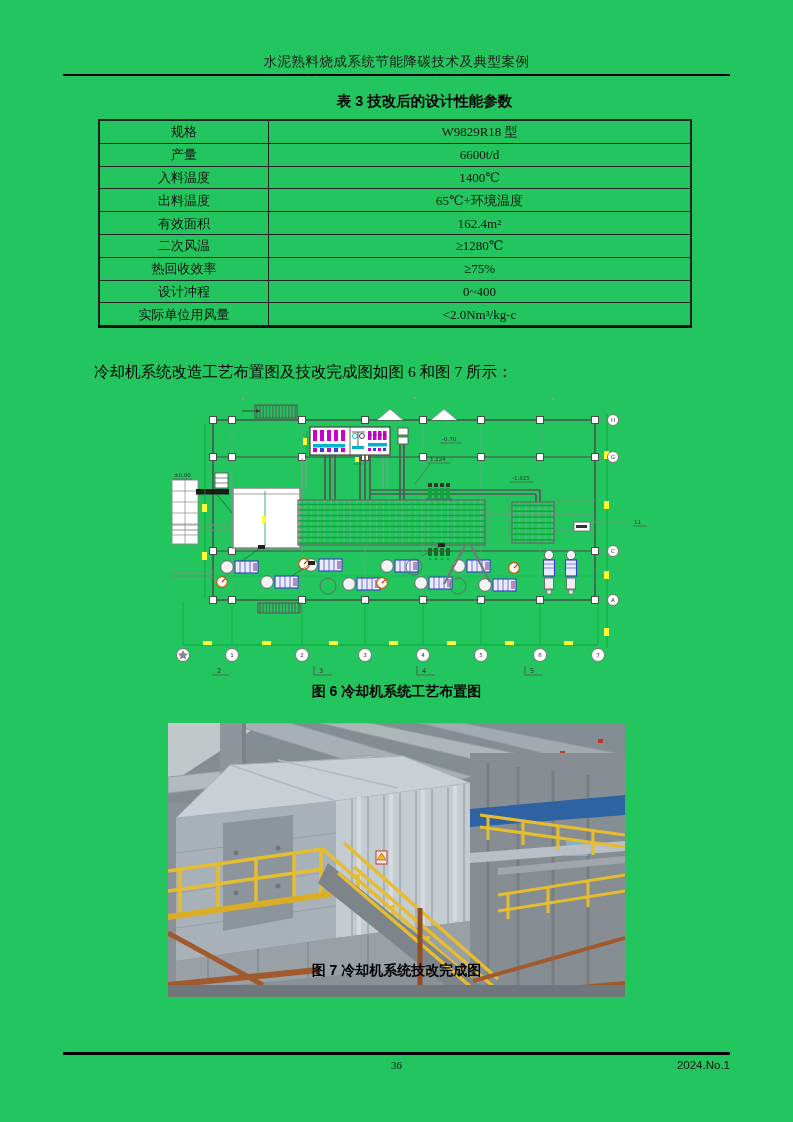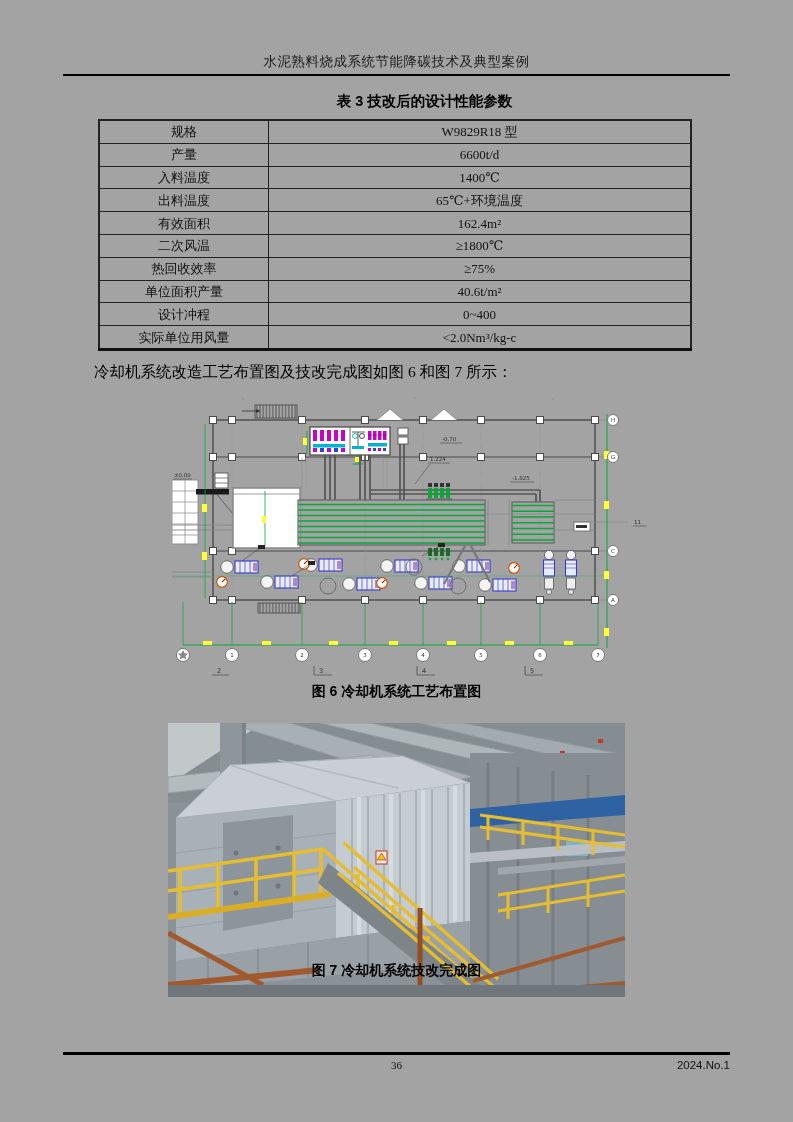--- a/index.html
+++ b/index.html
@@ -1,16 +1,16 @@
 <!DOCTYPE html>
 <html><head>
 <meta charset="utf-8">
 <style>
   html,body{margin:0;padding:0;background:#e8e8e8;}
-  .page{position:relative;width:793px;height:1122px;background:#a3a3a3;margin:0 auto;
+  .page{position:relative;width:793px;height:1122px;background:#22c55e;margin:0 auto;
         font-family:"Liberation Serif","DejaVu Serif",serif;color:#111;overflow:hidden;}
   .hdr-title{position:absolute;top:53px;left:0;width:100%;text-align:center;
              font-size:13.5px;letter-spacing:.5px;color:#1a1a1a;}
   .hdr-rule{position:absolute;top:74px;left:63px;width:667px;height:2px;background:#000;}
   .tbl-title{position:absolute;top:92px;left:0;width:100%;text-align:center;font-weight:bold;
              font-size:14.5px;font-family:"Liberation Sans","DejaVu Sans",sans-serif;color:#000;padding-left:28px;}
   table.spec{position:absolute;top:119px;left:98px;width:594px;border-collapse:collapse;
              table-layout:fixed;font-size:13px;}
   table.spec td{border:1px solid #222;height:21.8px;text-align:center;padding:0;line-height:1;}
   table.spec{border:2px solid #222;}
@@ -58,29 +58,25 @@
       <tr>
           <td class="c1">出料温度</td>
           <td>65℃+环境温度</td>
         </tr>
       <tr>
           <td class="c1">有效面积</td>
           <td>162.4m²</td>
         </tr>
       <tr>
           <td class="c1">二次风温</td>
-          <td>≥1800℃</td>
+          <td>≥1280℃</td>
         </tr>
       <tr>
           <td class="c1">热回收效率</td>
           <td>≥75%</td>
-        </tr>
-      <tr>
-          <td class="c1">单位面积产量</td>
-          <td>40.6t/m²</td>
         </tr>
       <tr>
           <td class="c1">设计冲程</td>
           <td>0~400</td>
         </tr>
       <tr>
           <td class="c1">实际单位用风量</td>
           <td>&lt;2.0Nm³/kg-c</td>
         </tr>
     </tbody>

